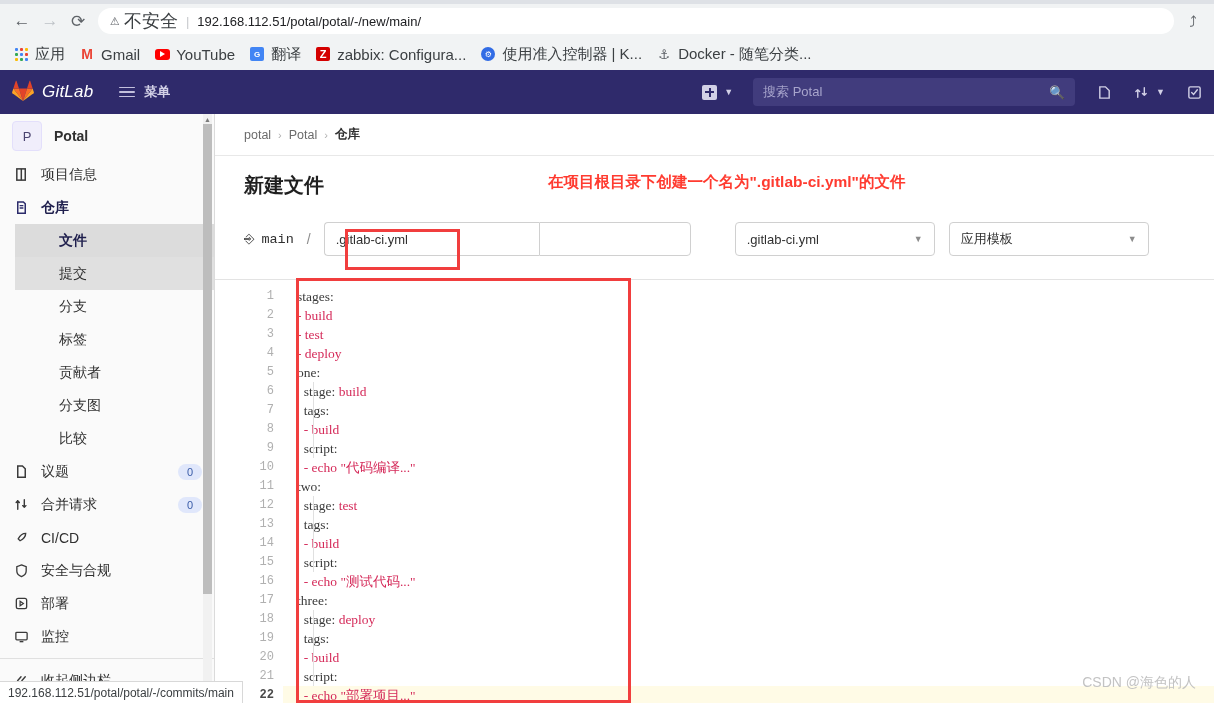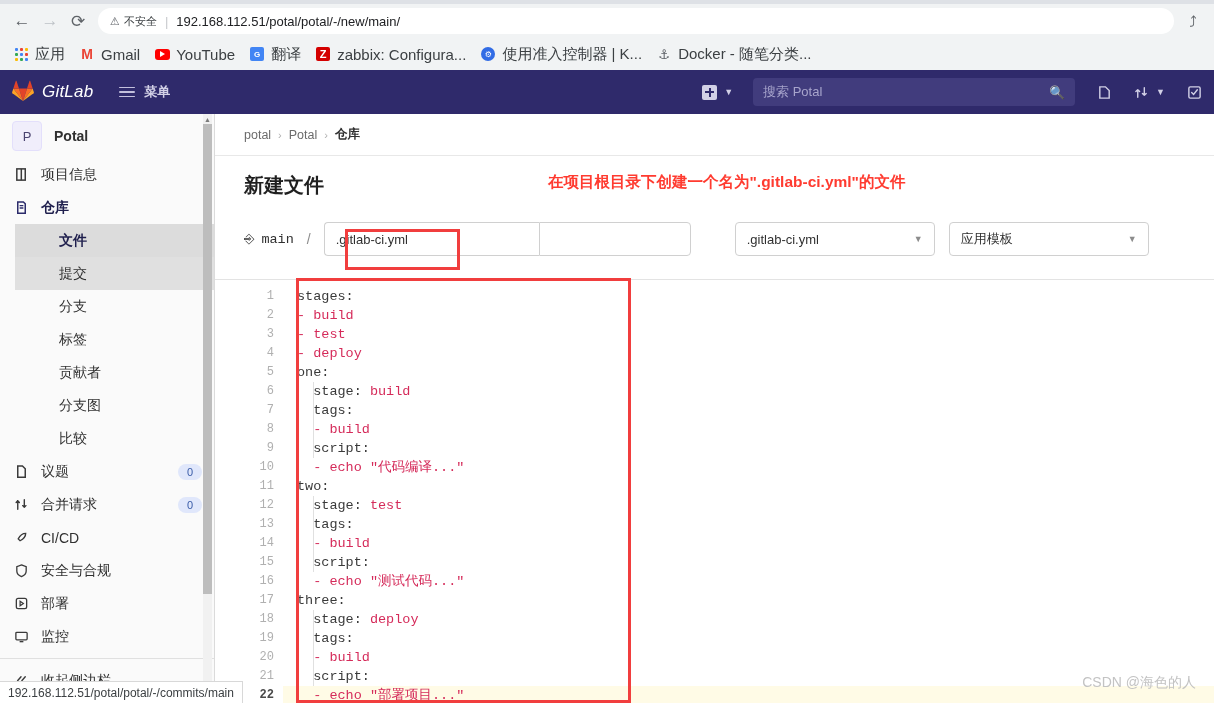--- a/index.html
+++ b/index.html
@@ -30,21 +30,21 @@
     color: #5f6368; font-size: 17px; border-radius: 50%; cursor: pointer;
     flex: 0 0 auto;
   }
   .nav-btn.disabled { color: #bdc1c6; }
   .omnibox {
     flex: 1; height: 26px; background: #ffffff; border-radius: 13px;
     margin: 0 6px 0 6px; display: flex; align-items: center; padding: 0 12px;
     font-size: 13px; color: #202124; overflow: hidden; cursor: text;
   }
   .warn-icon { font-size: 11px; margin-right: 4px; color: #5f6368; }
-  .warn-text { font-size: 11px; color: #3c4043; white-space: nowrap; }
+  .warn-text { font-size: 18px; color: #3c4043; white-space: nowrap; }
   .omni-sep { margin: 0 8px; color: #c7c9cc; font-size: 13px; }
   .omni-url { font-size: 13px; color: #202124; white-space: nowrap; }
   .share-btn {
     width: 26px; height: 26px; display: flex; align-items: center; justify-content: center;
     color: #5f6368; font-size: 15px; flex: 0 0 auto; cursor: pointer;
   }
 
   .bookmarks {
     position: absolute; top: 38px; left: 0; width: 1214px; height: 32px;
     background: #f1f3f4; display: flex; align-items: center; padding: 0 6px;
@@ -230,21 +230,21 @@
     width: 68px; flex: 0 0 auto; background: #ffffff; padding-top: 7px;
     text-align: right; user-select: none;
   }
   .gutter div {
     height: 19px; line-height: 19px; font-size: 12px; color: #b0b0b0;
     padding-right: 9px; font-family: "Liberation Mono","DejaVu Sans Mono",monospace;
   }
   .gutter div.cur { color: #4a4a4a; font-weight: bold; }
   .code-area {
     flex: 1; padding-top: 7px; position: relative;
-    font-family: Liberation Mono, monospace;
+    font-family: Liberation Serif, serif;
     font-size: 13.5px;
   }
   .code-line {
     height: 19px; line-height: 19px; white-space: pre; padding-left: 14px;
     color: #3a3a3a;
   }
   .code-line.active { background: #fffbe6; }
   .tok-val { color: #d52b5a; }
   .tok-dash { color: #d52b5a; }
   .indent-guide {

